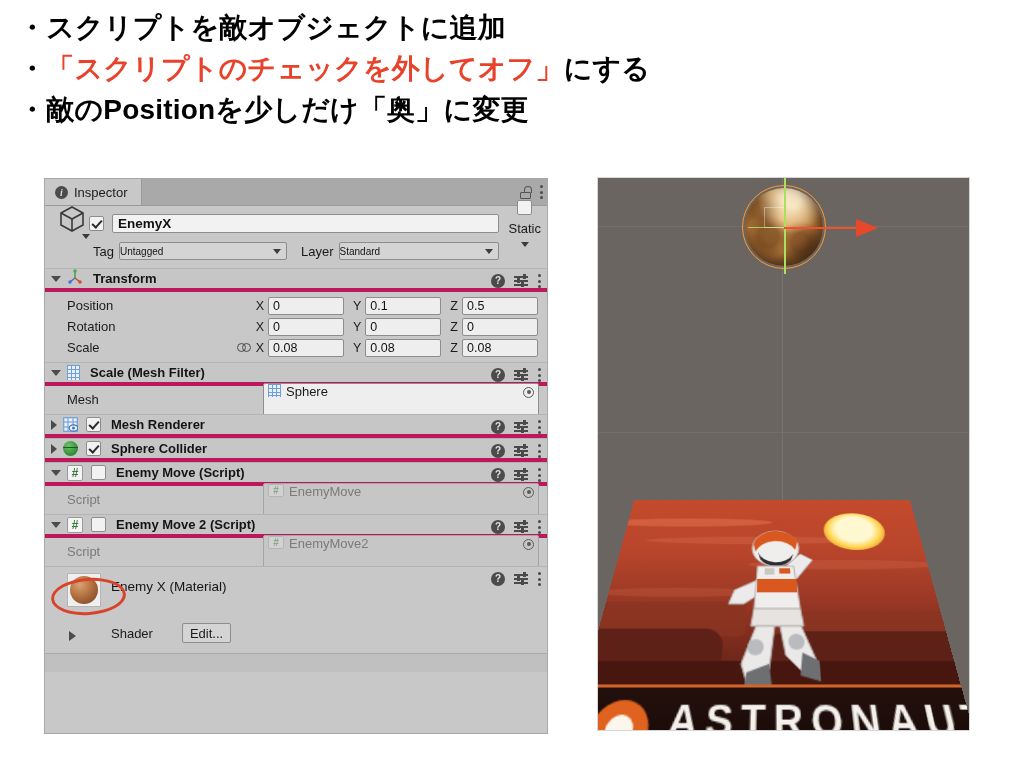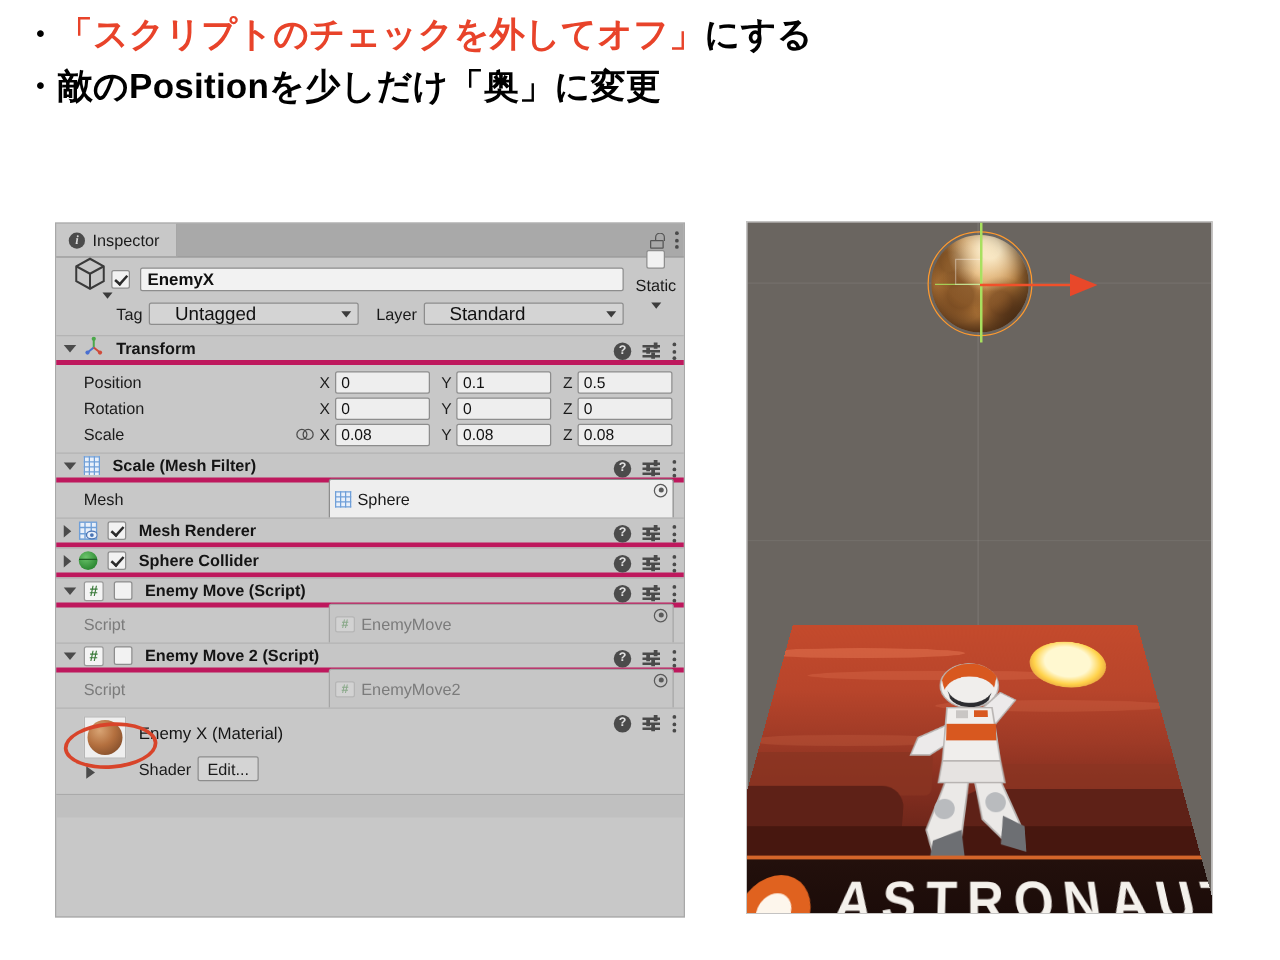--- a/index.html
+++ b/index.html
@@ -71,21 +71,21 @@
     margin-left:8px;display:flex;align-items:center;padding:0 5px;box-sizing:border-box;
     font-weight:bold;font-size:13.5px;color:#111;
   }
   .staticwrap{display:flex;align-items:center;gap:6px;margin-left:9px;flex-direction:column;}
   .staticlabel{font-size:13px;}
   .caret{width:0;height:0;border-left:4.5px solid transparent;border-right:4.5px solid transparent;border-top:5px solid #3c3c3c;}
   .objrow2{display:flex;align-items:center;height:20px;margin-top:7px;padding-left:42px;}
   .minilabel{font-size:13px;margin-right:5px;}
   .dropdown{
     height:18px;background:#d4d4d4;border:1px solid #8d8d8d;border-radius:2px;box-sizing:border-box;
-    display:flex;align-items:center;padding:0 20px;position:relative;font-size:15px;color:#111;
+    display:flex;align-items:center;padding:0 0;position:relative;font-size:10px;color:#111;
   }
   .dropdown .caret{position:absolute;right:5px;top:6px;}
   .tagdd{width:168px;}
   .layerdd{width:160px;margin-left:0;}
   .comp-header{
     height:24px;background:#c6c6c6;display:flex;align-items:center;padding:0 6px;
     border-top:1px solid #b4b4b4;border-bottom:4px solid #be185d;position:relative;box-sizing:border-box;
   }
   .foldout{
     width:0;height:0;margin-right:6px;flex:0 0 auto;
@@ -124,21 +124,21 @@
   .linkicon:before,.linkicon:after{
     content:"";position:absolute;top:0;width:9px;height:9px;box-sizing:border-box;
     border:1.5px solid #4b4b4b;border-radius:5px;
   }
   .linkicon:before{left:0;}
   .linkicon:after{left:5px;}
 
   
   .objfield{
     flex:1;height:34px;background:#eee;border:1px solid #8d8d8d;border-radius:2px;box-sizing:border-box;
-    display:flex;align-items:center;padding:0 4px;position:relative;margin-right:8px;font-size:13px;
+    display:flex;align-items:flex-start;padding:0 4px;position:relative;margin-right:8px;font-size:13px;
   }
   .objfield.dim{background:#c6c6c6;border-color:#a5a5a5;color:#7b7b7b;}
   .radio-dot{
     position:absolute;right:4px;top:3px;width:11px;height:11px;border-radius:50%;
     border:1.4px solid #5a5a5a;box-sizing:border-box;
   }
   .radio-dot:after{content:"";position:absolute;left:2.5px;top:2.5px;width:4px;height:4px;border-radius:50%;background:#5a5a5a;}
   .meshicon{
     width:13px;height:13px;margin-right:5px;flex:0 0 13px;
     background:
@@ -174,21 +174,21 @@
   .mat-row1{display:flex;align-items:center;padding-left:22px;height:26px;}
   .matthumb{
     width:34px;height:34px;background:#efefef;border:1px solid #b6b6b6;box-sizing:border-box;
     position:absolute;left:22px;top:6px;display:flex;align-items:center;justify-content:center;
   }
   .matball{
     width:28px;height:28px;border-radius:50%;
     background:radial-gradient(circle at 35% 30%,#d8a474 0%,#b4703f 45%,#6e3f22 100%);
   }
   .mat-title{margin-left:44px;font-size:13.5px;color:#151515;}
-  .mat-row2{display:flex;align-items:center;padding-left:66px;height:24px;margin-top:4px;}
+  .mat-row2{display:flex;align-items:center;padding-left:66px;height:24px;margin-top:22px;gap:24px;}
   .shaderdd{
     width:304px;height:20px;background:#d4d4d4;border:1px solid #8d8d8d;border-radius:2px;box-sizing:border-box;
     display:flex;align-items:center;padding:0 5px;position:relative;font-size:13px;margin:0 8px 0 8px;
   }
   .shaderdd .caret{position:absolute;right:6px;top:7px;}
   .editbtn{
     height:20px;background:#d4d4d4;border:1px solid #8d8d8d;border-radius:2px;box-sizing:border-box;
     display:flex;align-items:center;padding:0 7px;font-size:13px;
   }
   .mat-fold{
@@ -271,20 +271,23 @@
     background:#e0621f;display:flex;align-items:center;justify-content:center;
   }
   .poster-badge:after{
     content:"";width:18px;height:20px;border-radius:9px 9px 6px 6px;background:#fdf6ec;
   }
 </style>
 </head>
 <body>
 
 <div class="bullets">
+  <div class="bullet">
+    <span>・スクリプトを敵オブジェクトに追加</span>
+  </div>
   <div class="bullet">
     <span>・</span><span class="hl">「スクリプトのチェックを外してオフ」</span><span>にする</span>
   </div>
   <div class="bullet">
     <span>・敵のPositionを少しだけ「奥」に変更</span>
   </div>
 </div>
 
 <div class="inspector">
 

